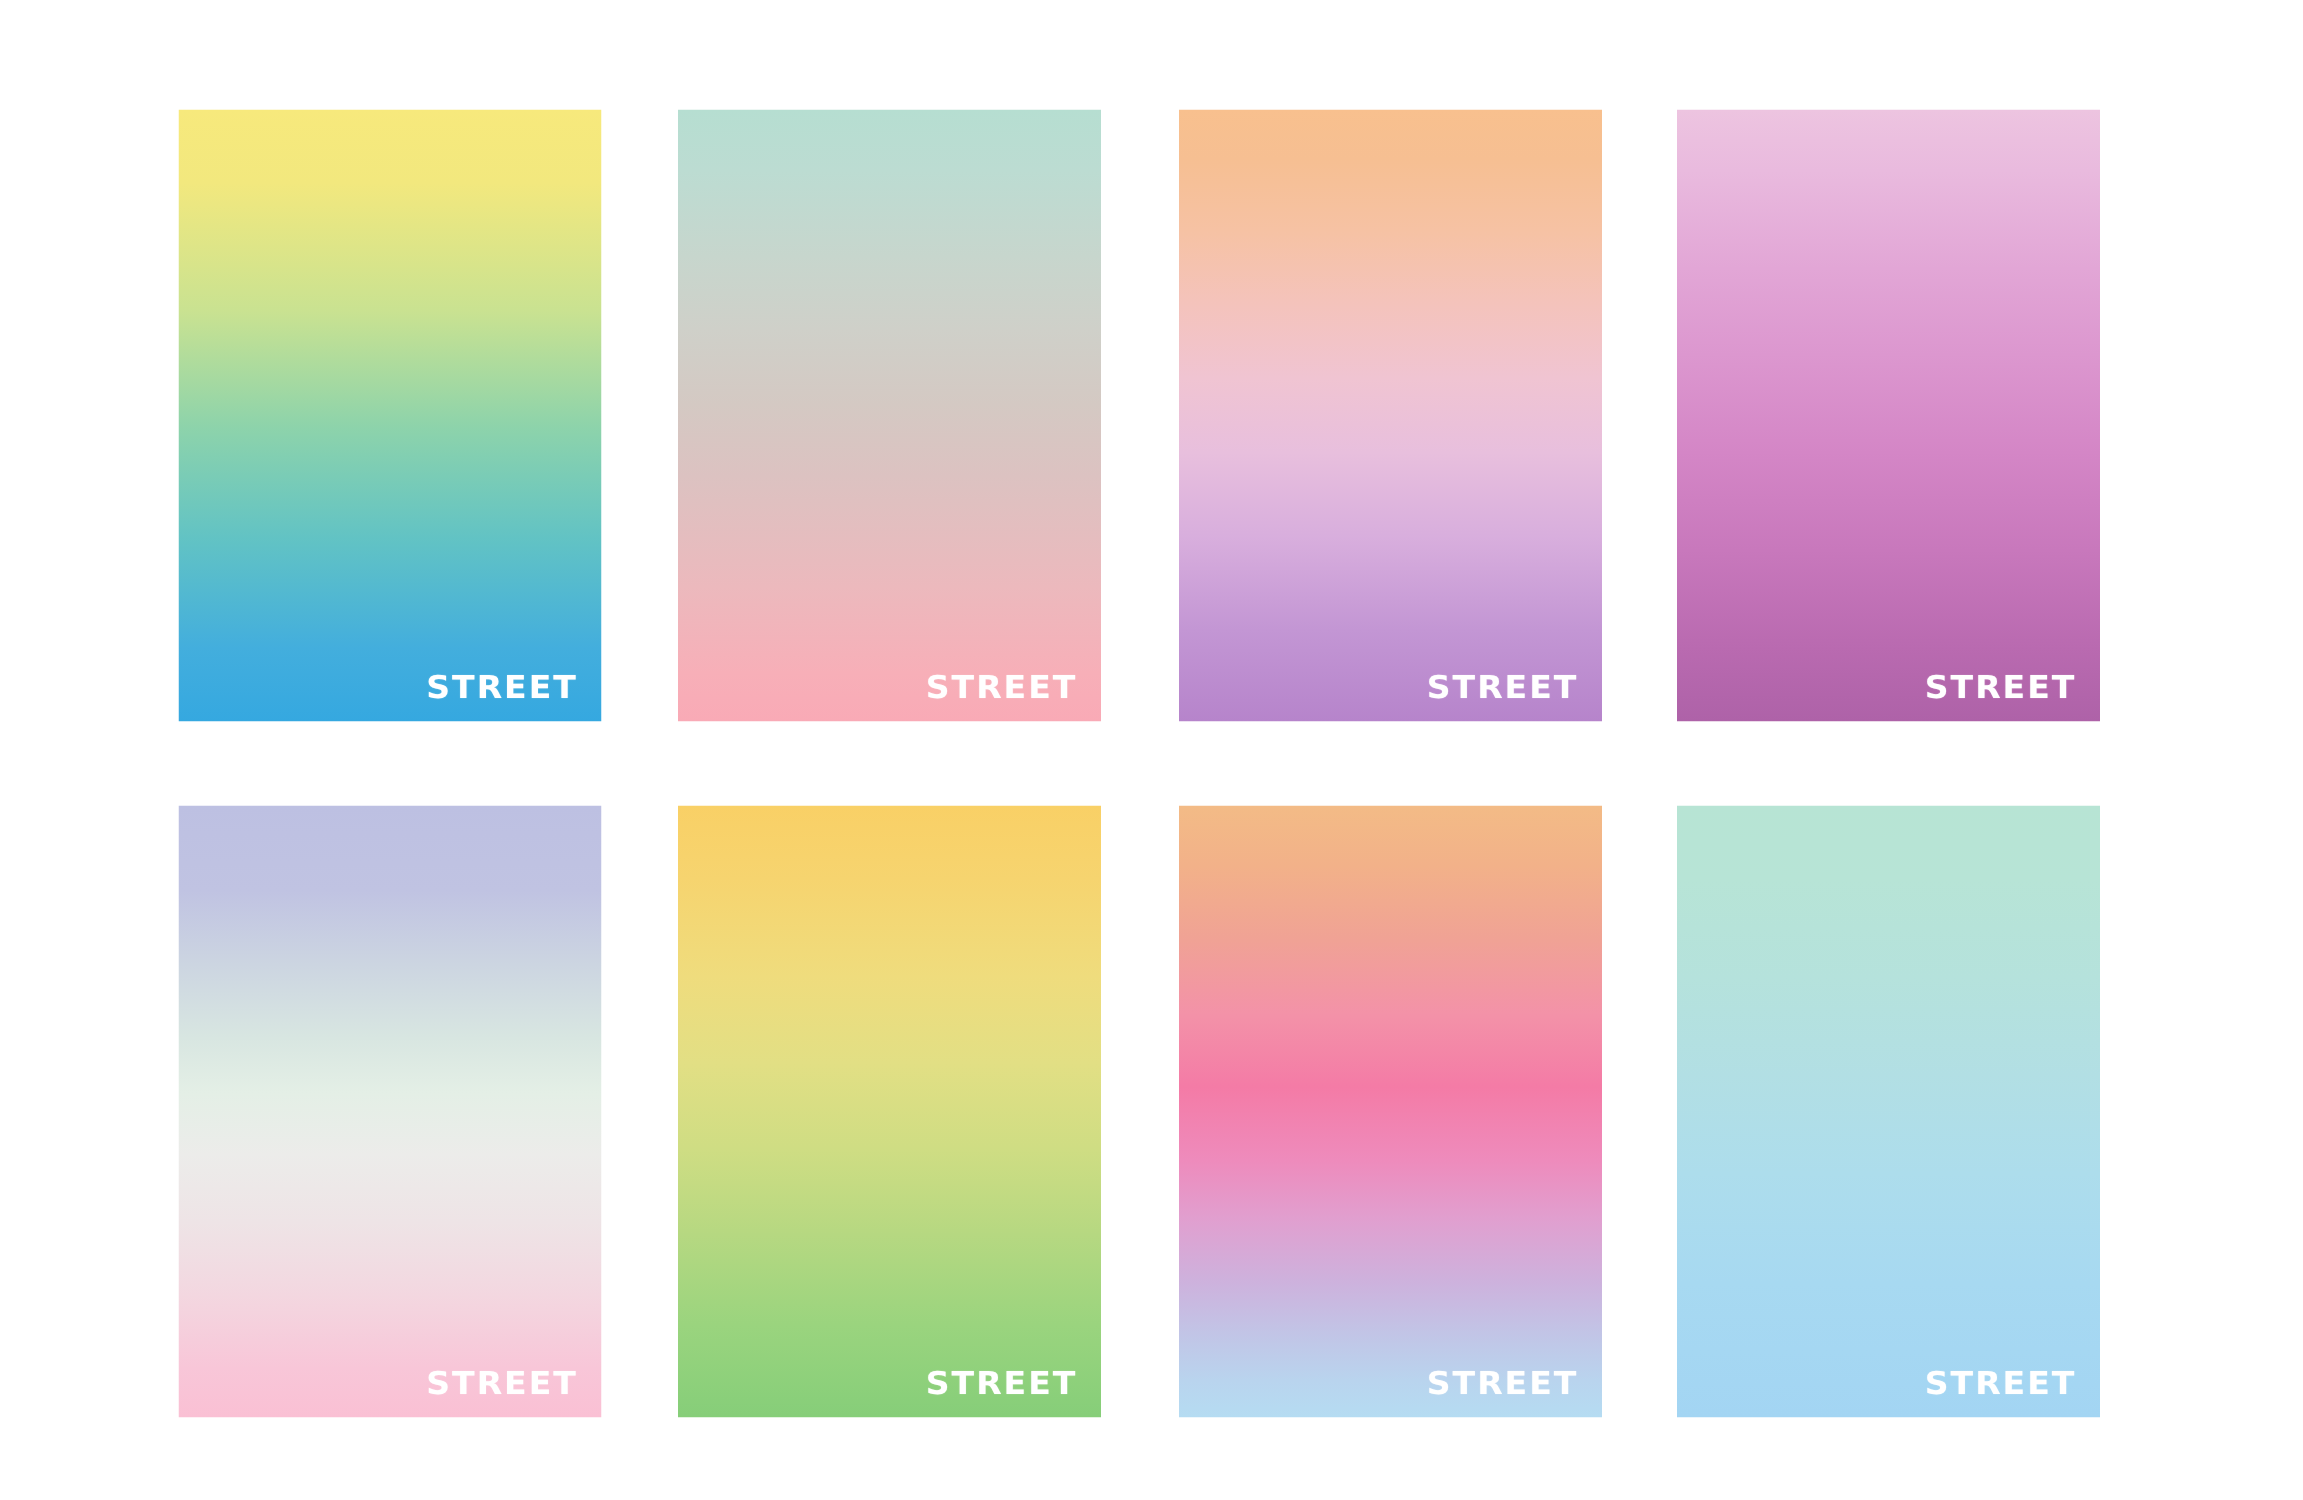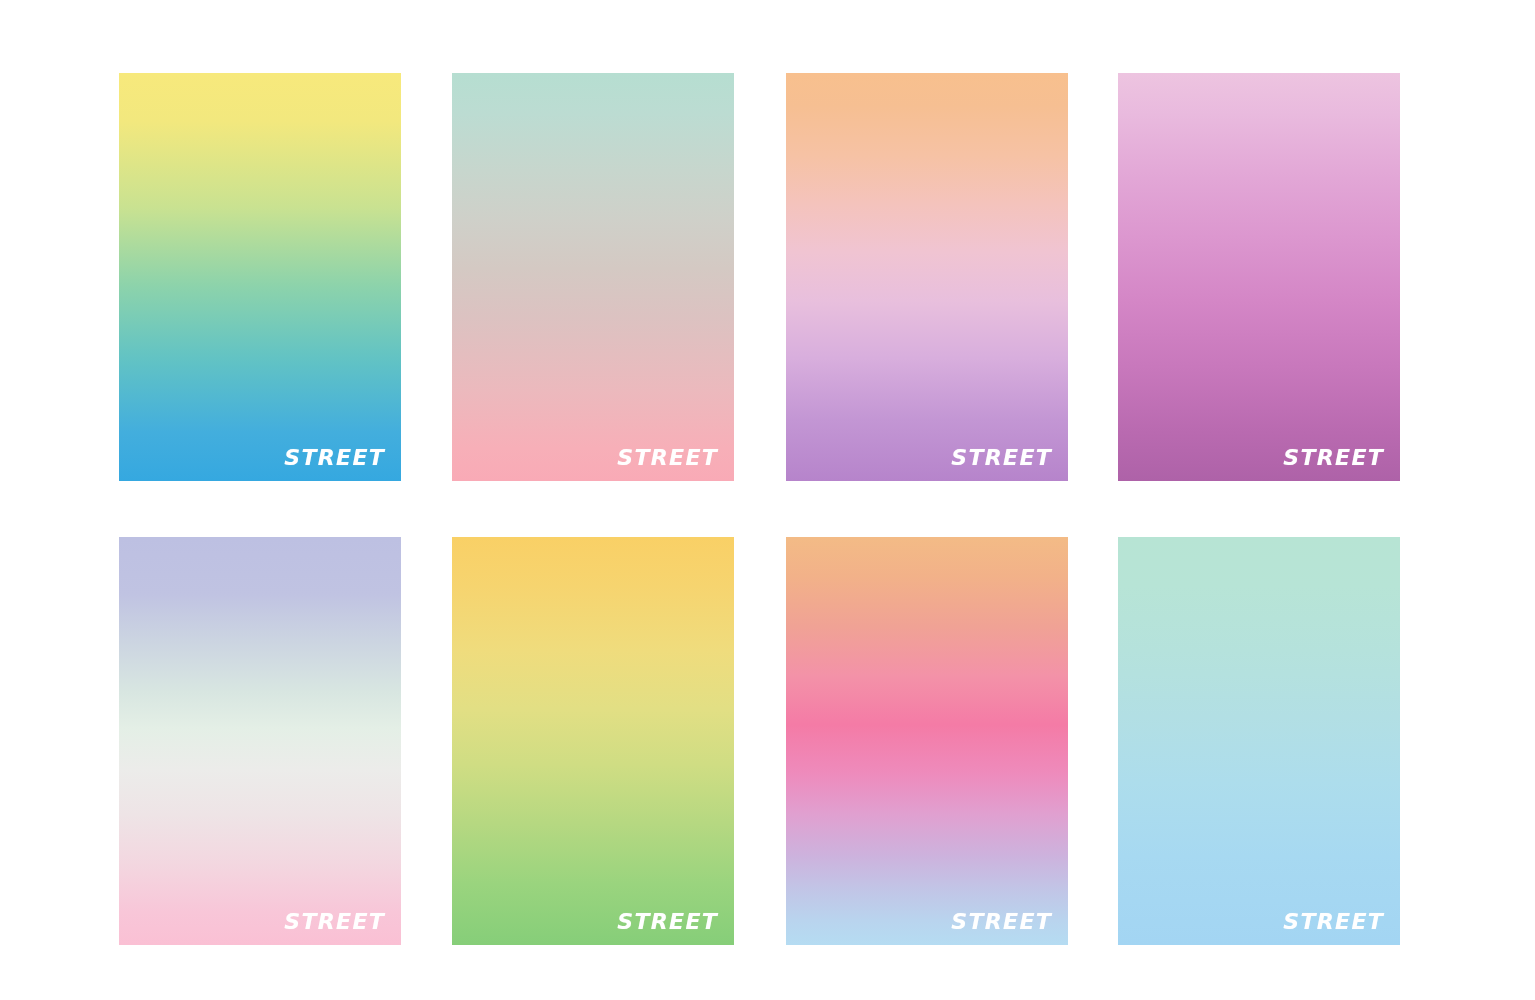--- a/index.html
+++ b/index.html
@@ -23,21 +23,20 @@
     width: 1535px;
     height: 1000px;
     background: #ffffff;
   }
 
   .poster {
     position: absolute;
     width: 282px;
     height: 408px;
     overflow: hidden;
-    font-style: italic;
   }
 
   
   .r1 { top: 73px; }
   
   .r2 { top: 537px; }
 
   .c1 { left: 119px; }
   .c2 { left: 452px; }
   .c3 { left: 786px; }

